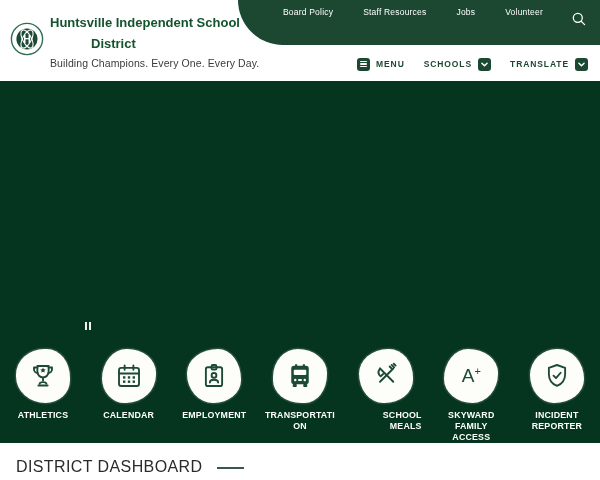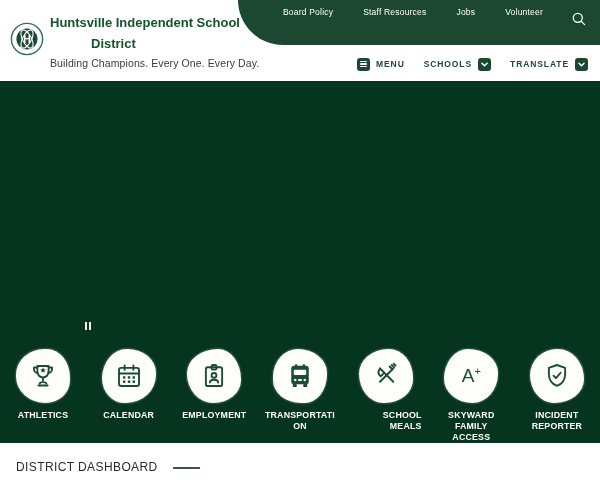--- a/index.html
+++ b/index.html
@@ -61,21 +61,21 @@
   .ic path, .ic rect, .ic circle, .ic ellipse, .ic line {
     stroke:#1d4a34; fill:none; stroke-width:1.5; stroke-linecap:round; stroke-linejoin:round; }
   .ic .fl { fill:#1d4a34; stroke:none; }
   .ic .flw { fill:#fdfdfa; stroke:none; }
   .aplus { color:#1d4a34; font-size:19px; font-weight:400; line-height:1; }
   .aplus sup { font-size:11px; }
 
   
   .dashboard { position:relative; width:600px; height:37px; background:#fff;
     display:flex; align-items:center; padding:10px 0 0 16px; }
-  .dash-title { font-size:12px; font-weight:500; color:#2b2b2b; letter-spacing:.4px; }
+  .dash-title { font-size:16px; font-weight:500; color:#2b2b2b; letter-spacing:.4px; }
   .dash-line { width:27px; height:2px; background:#39584a; margin-left:15px; margin-top:3px; }
 
   .seal-text { font-family:"Liberation Sans", sans-serif; }
 </style>
 </head>
 <body>
 
 <div class="page">
 
   <header class="header">

